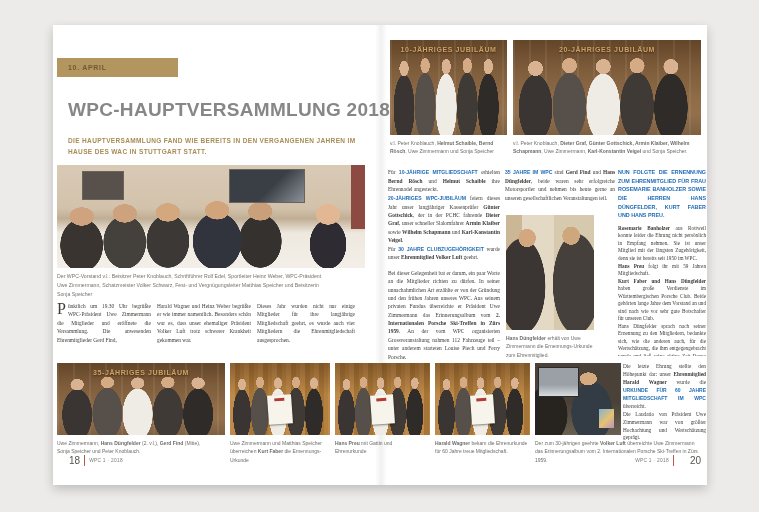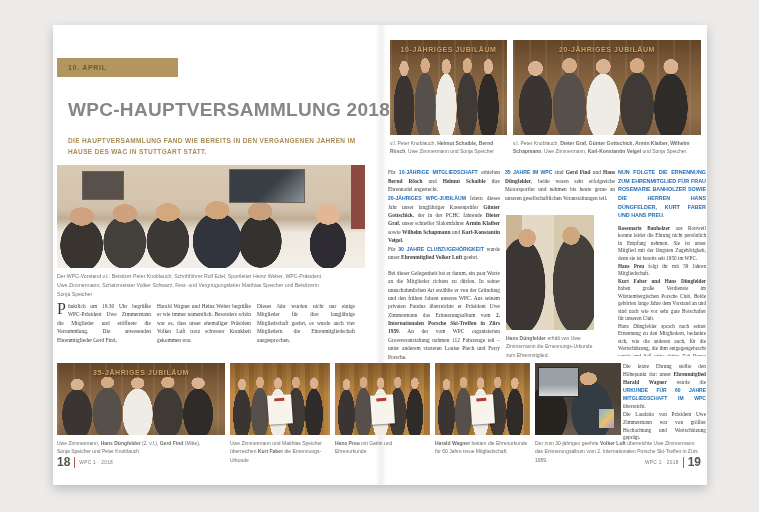--- a/index.html
+++ b/index.html
@@ -121,21 +121,21 @@
   #bc1{position:absolute;left:4px;top:414px;width:152px;}
   #bc2{position:absolute;left:177px;top:414px;width:100px;}
   #bc3{position:absolute;left:282px;top:414px;width:88px;}
   #bc4{position:absolute;left:382px;top:414px;width:95px;}
   #bc5{position:absolute;left:482px;top:414px;width:168px;}
 
   
   .footer{position:absolute;top:430px;display:flex;align-items:center;gap:4px;}
   #footer-left{left:4px;}
   #footer-right{right:6px;}
-  .pagenum{font-size:12px;font-weight:700;color:#55544f;}
+  .pagenum{font-size:10px;font-weight:400;color:#55544f;margin-left:12px;}
   .footdiv{width:1px;height:11px;background:#b25b4e;}
   .issue{font-size:4.8px;color:#7a7a78;letter-spacing:.3px;}
 </style>
 </head>
 <body>
 
 <div id="canvas">
   <div id="spread">
 
     <div id="date-badge">10. APRIL</div>
@@ -218,18 +218,18 @@
     <div id="bc5" class="pcap"><span class="s-p">Der zum 30-jährigen geehrte </span><span class="s-b">Volker Luft</span><span class="s-p"> überreichte Uwe Zimmermann das Erinnerungsalbum vom 2. Internationalen Porsche Ski-Treffen in Zürs 1959.</span></div>
 
     <div class="footer" id="footer-left">
       <span class="pagenum">18</span>
       <span class="footdiv"></span>
       <span class="issue">WPC 1 · 2018</span>
     </div>
     <div class="footer" id="footer-right">
       <span class="issue">WPC 1 · 2018</span>
       <span class="footdiv"></span>
-      <span class="pagenum">19</span>
+      <span class="pagenum">20</span>
     </div>
 
     <div id="spine"></div>
   </div>
 </div>
 
 </body></html>

